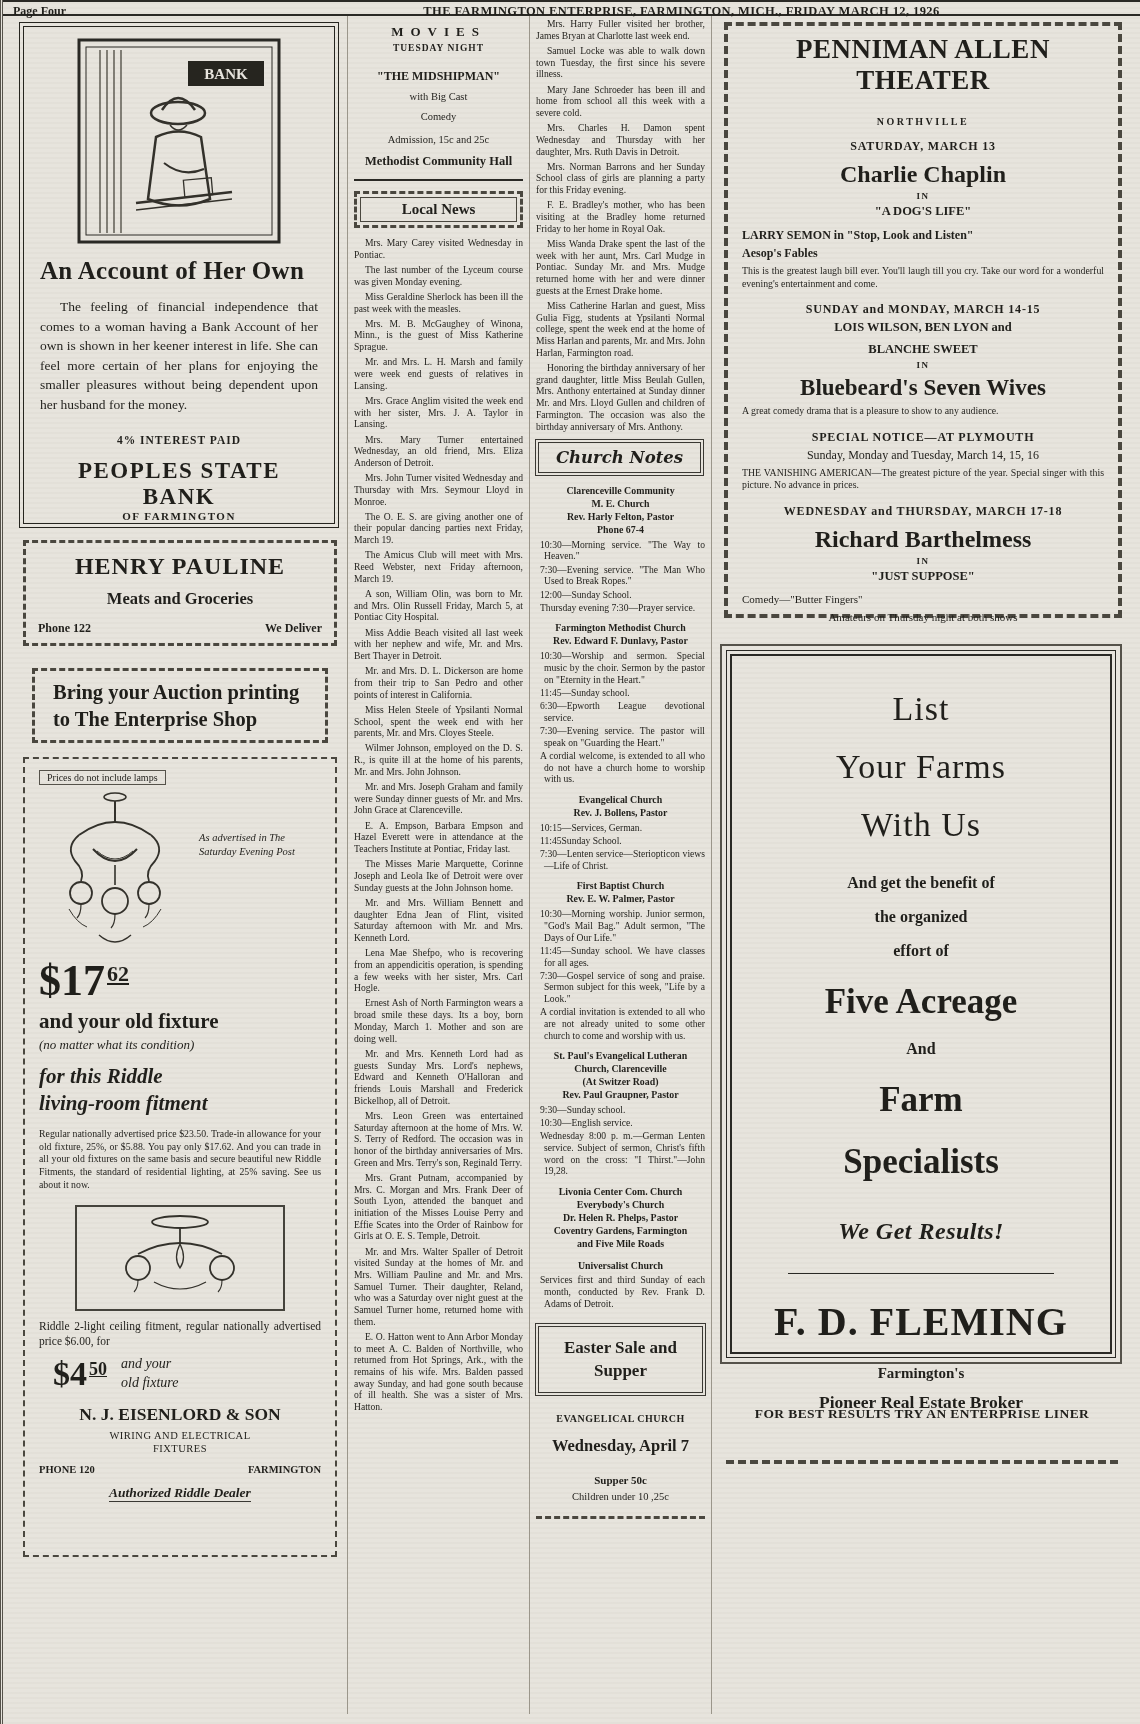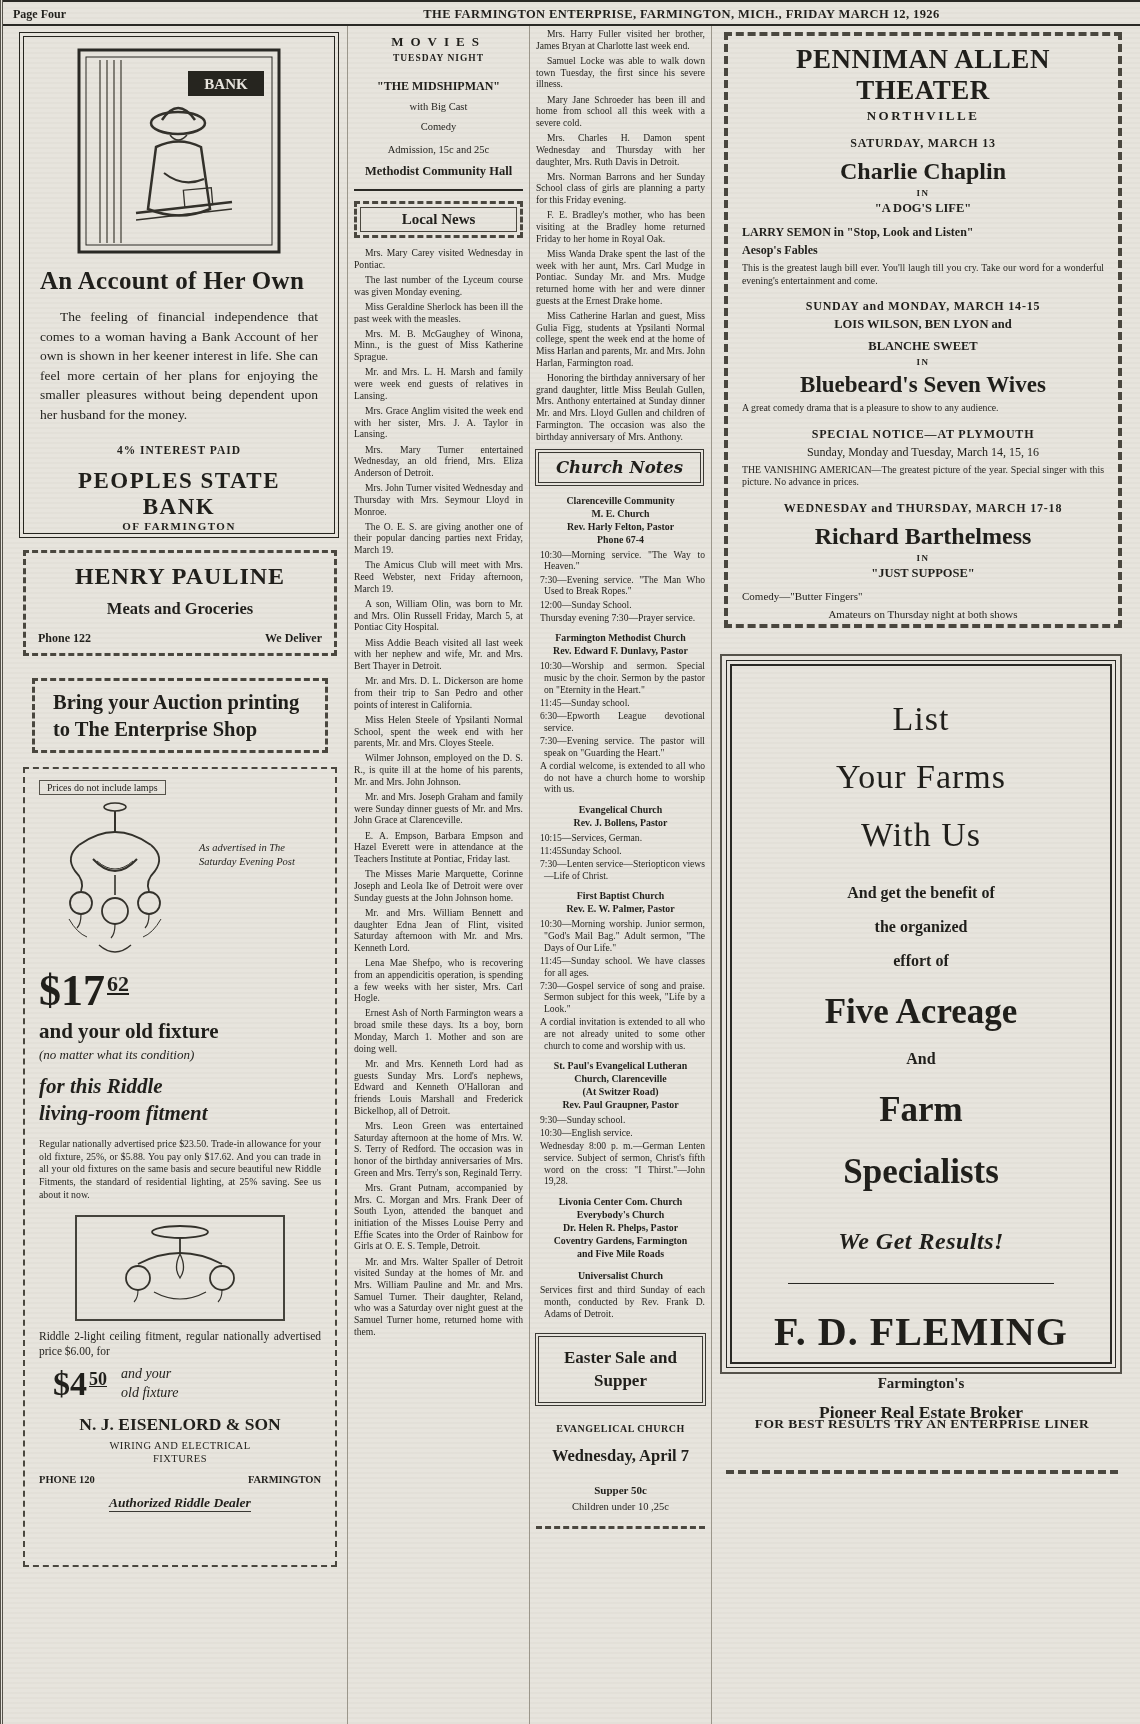--- a/index.html
+++ b/index.html
@@ -5,22 +5,22 @@
   * { margin:0; padding:0; box-sizing:border-box; }
   html,body { background:#8f8d86; }
   .page{
     width:1140px; height:1724px; margin:0 auto; position:relative; overflow:hidden;
     background:#e7e4dd;
     background-image:repeating-linear-gradient(0deg, rgba(110,105,90,.035) 0 2px, transparent 2px 5px);
     color:#201f1b; font-family:"Liberation Serif", serif;
     border-left:3px double #55524a;
   }
   
-  .masthead-bar{ display:flex; align-items:flex-end; border-top:2px solid #2a2925;
-    border-bottom:2px solid #2a2925; padding:2px 10px; height:26px; }
+  .masthead-bar{ display:flex; align-items:flex-start; border-top:2px solid #2a2925;
+    border-bottom:2px solid #2a2925; padding:2px 10px; height:16px; }
   .page-label{ font-weight:bold; font-size:12px; width:220px; }
   .masthead{ flex:1; text-align:center; font-weight:bold; font-size:12.5px; letter-spacing:.4px; }
   
   .cols{ display:flex; padding:0 8px 0 10px; height:1698px; }
   .col{ padding:2px 6px; }
   .col1{ width:334px; }
   .col2{ width:182px; border-left:1px solid #9b968b; }
   .col3{ width:182px; border-left:1px solid #9b968b; }
   .col4{ flex:1; border-left:1px solid #9b968b; }
   
@@ -93,21 +93,21 @@
     padding:9px 4px; font-size:17px; font-weight:bold; line-height:1.4; margin:0 2px; }
   .easter-church{ font-size:10px; font-weight:bold; letter-spacing:.5px; margin-top:20px; }
   .easter-date{ font-size:16.5px; font-weight:bold; margin-top:12px; }
   .easter-supper{ font-size:11px; font-weight:bold; margin-top:18px; }
   .easter-children{ font-size:10.5px; margin-top:5px; }
   .easter .orn-strip{ margin-top:14px; }
   
   .theater{ border:4px dashed #4a473f; padding:8px 14px 10px; margin:4px 4px 0 6px; height:596px; }
   .th-c{ text-align:center; }
   .th-name{ font-size:27px; font-weight:bold; letter-spacing:.5px; }
-  .th-loc{ font-size:13px; font-weight:bold; letter-spacing:2.5px; margin-top:2px; }
+  .th-loc{ font-size:10px; font-weight:bold; letter-spacing:2.5px; margin-top:20px; }
   .th-date{ font-size:12px; font-weight:bold; letter-spacing:.8px; margin-top:12px; }
   .th-star{ font-size:24px; font-weight:bold; margin-top:7px; }
   .th-in{ font-size:9px; font-weight:bold; letter-spacing:1.5px; margin-top:3px; }
   .th-film{ font-size:12.5px; font-weight:bold; margin-top:3px; }
   .th-left{ text-align:left; font-size:12px; font-weight:bold; margin-top:9px; }
   .th-blurb{ text-align:justify; font-size:9.8px; line-height:1.28; margin-top:4px; }
   .th-bigfilm{ font-size:23px; font-weight:bold; margin-top:5px; }
   .th-note{ font-size:11px; margin-top:6px; }
   
   .farms{ border:2px solid #2a2925;
@@ -309,20 +309,21 @@
           <p class="news-p">Ernest Ash of North Farmington wears a broad smile these days. Its a boy, born Monday, March 1. Mother and son are doing well.</p>
 
           <p class="news-p">Mr. and Mrs. Kenneth Lord had as guests Sunday Mrs. Lord's nephews, Edward and Kenneth O'Halloran and friends Louis Marshall and Frederick Bickelhop, all of Detroit.</p>
 
           <p class="news-p">Mrs. Leon Green was entertained Saturday afternoon at the home of Mrs. W. S. Terry of Redford. The occasion was in honor of the birthday anniversaries of Mrs. Green and Mrs. Terry's son, Reginald Terry.</p>
 
           <p class="news-p">Mrs. Grant Putnam, accompanied by Mrs. C. Morgan and Mrs. Frank Deer of South Lyon, attended the banquet and initiation of the Misses Louise Perry and Effie Scates into the Order of Rainbow for Girls at O. E. S. Temple, Detroit.</p>
 
           <p class="news-p">Mr. and Mrs. Walter Spaller of Detroit visited Sunday at the homes of Mr. and Mrs. William Pauline and Mr. and Mrs. Samuel Turner. Their daughter, Reland, who was a Saturday over night guest at the Samuel Turner home, returned home with them.</p>
 
+          <p class="news-p">E. O. Hatton went to Ann Arbor Monday to meet A. C. Balden of Northville, who returned from Hot Springs, Ark., with the remains of his wife. Mrs. Balden passed away Sunday, and had gone south because of ill health. She was a sister of Mrs. Hatton.</p>
         </div>
     </div>
 
     <div class="col col3">
 
       <div>
 
           <p class="news-p">Mrs. Harry Fuller visited her brother, James Bryan at Charlotte last week end.</p>
 
           <p class="news-p">Samuel Locke was able to walk down town Tuesday, the first since his severe illness.</p>

